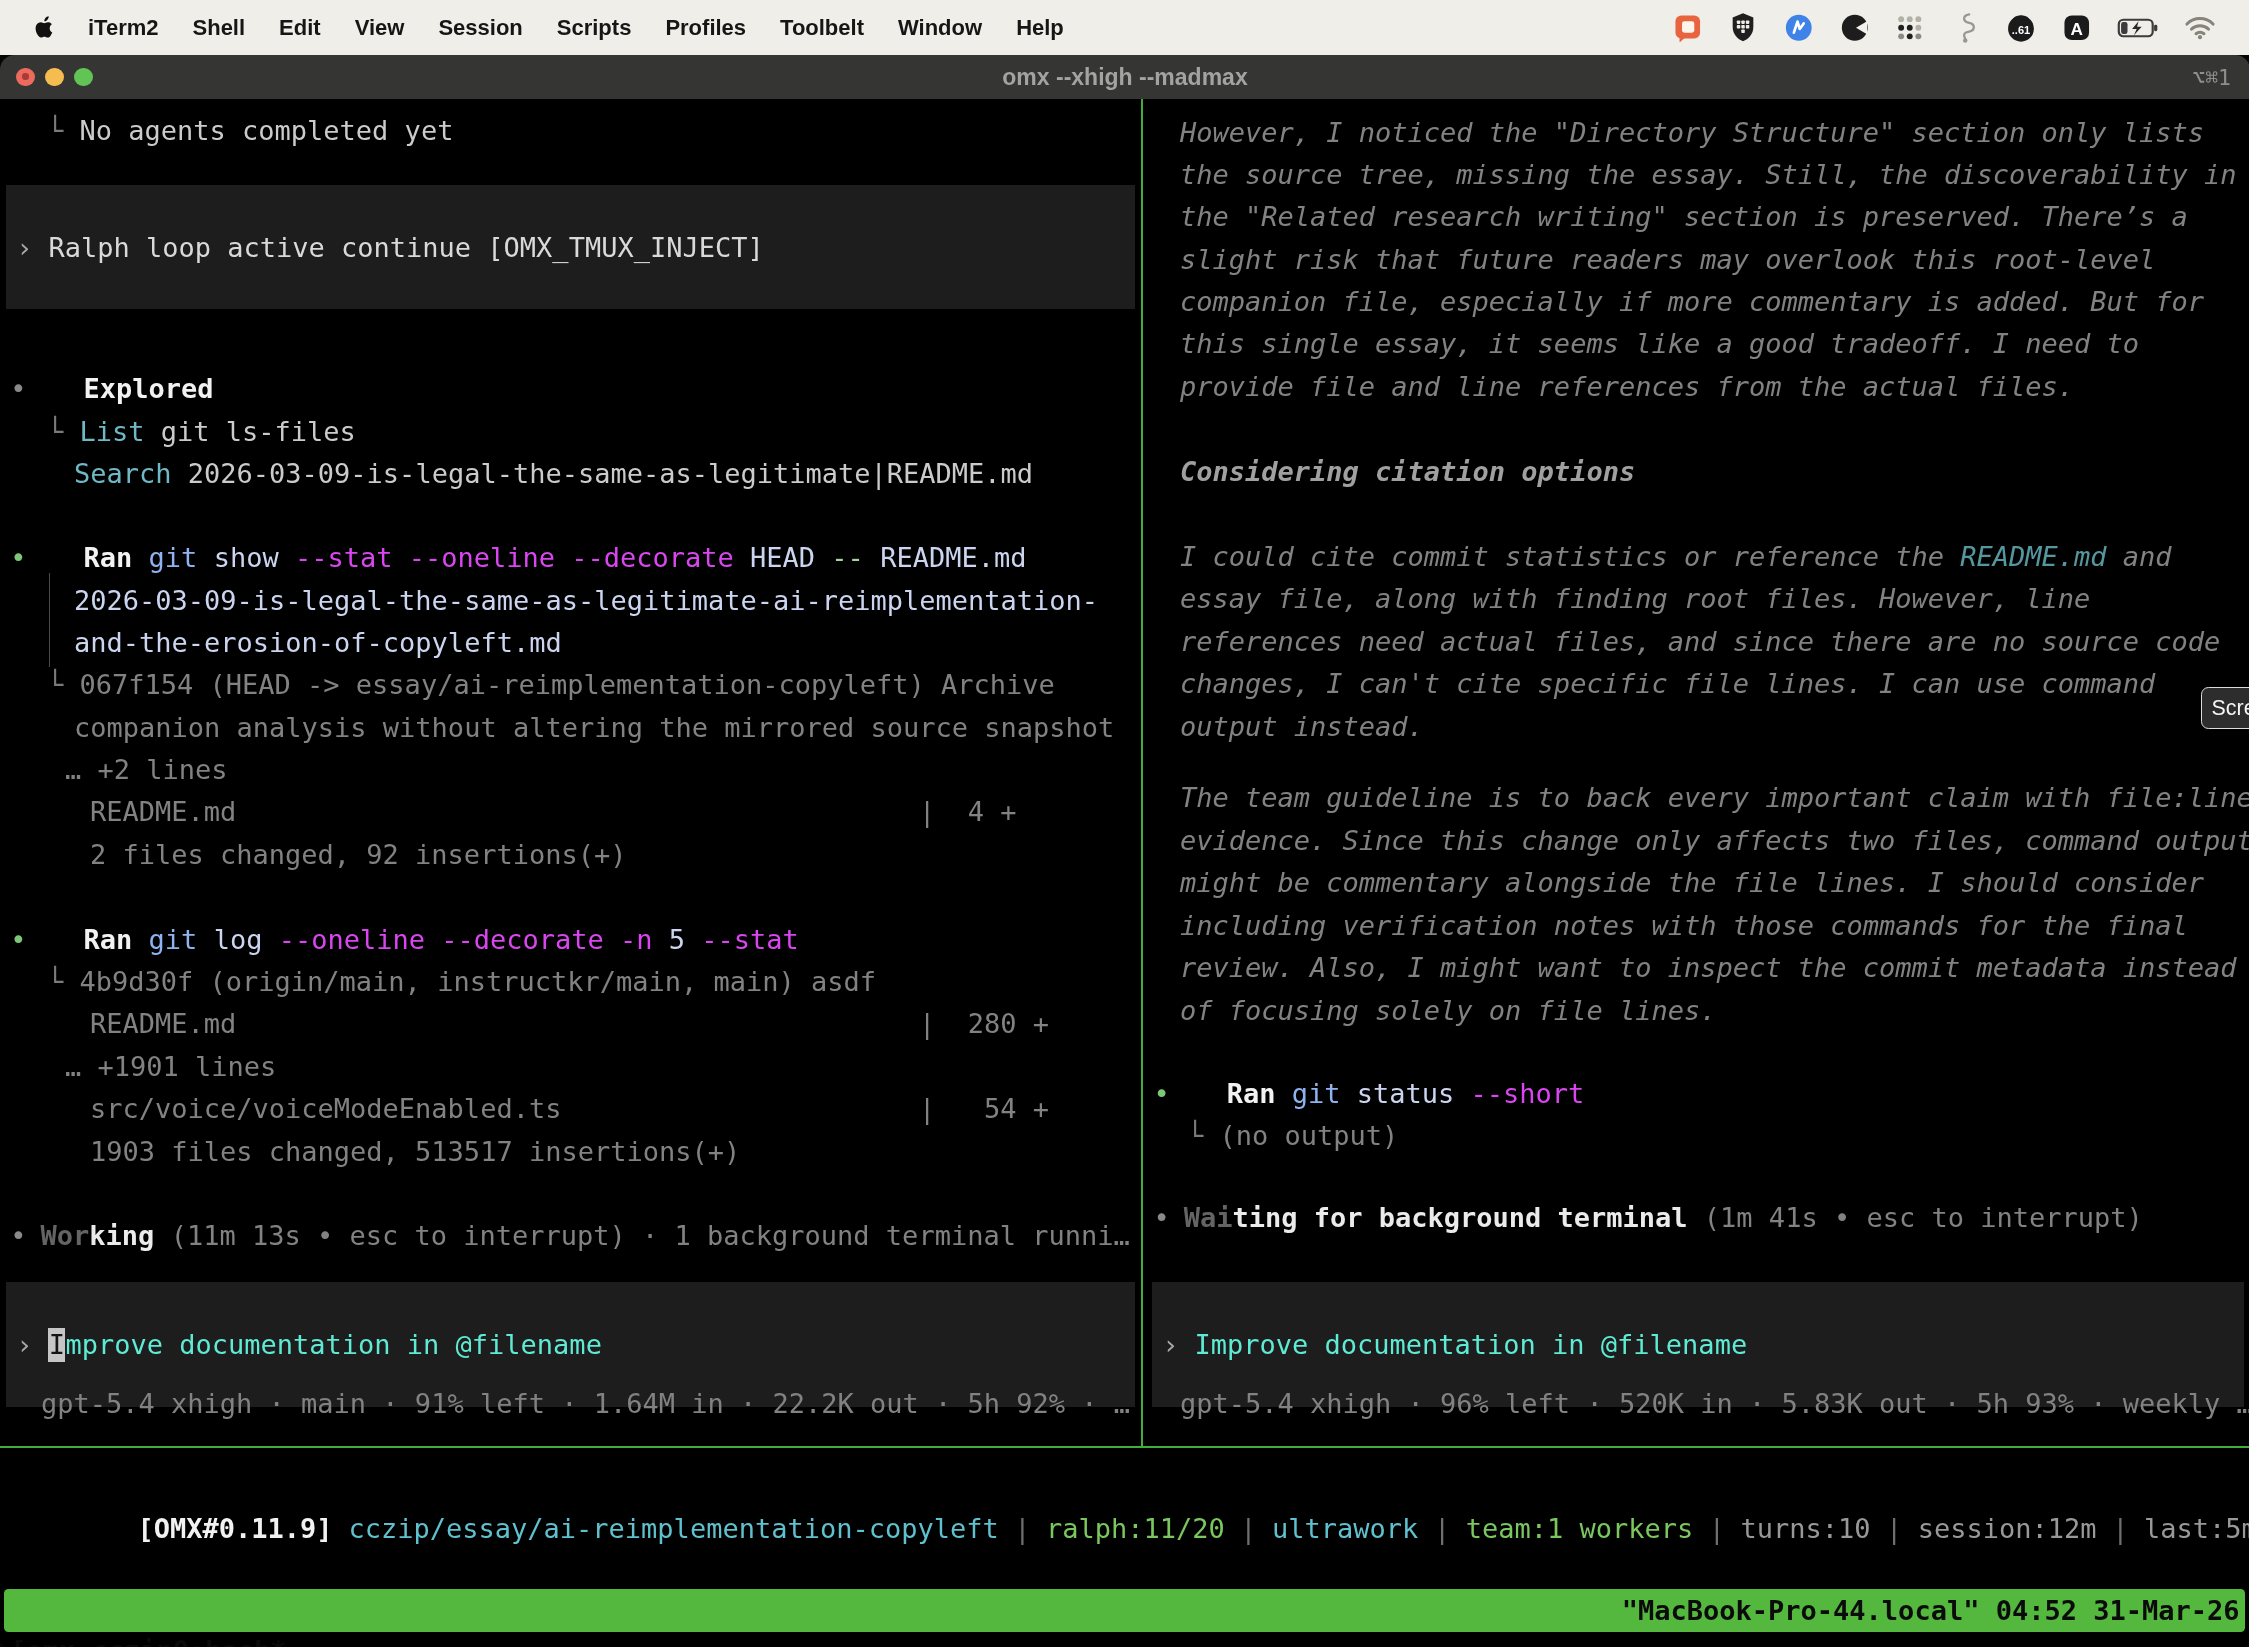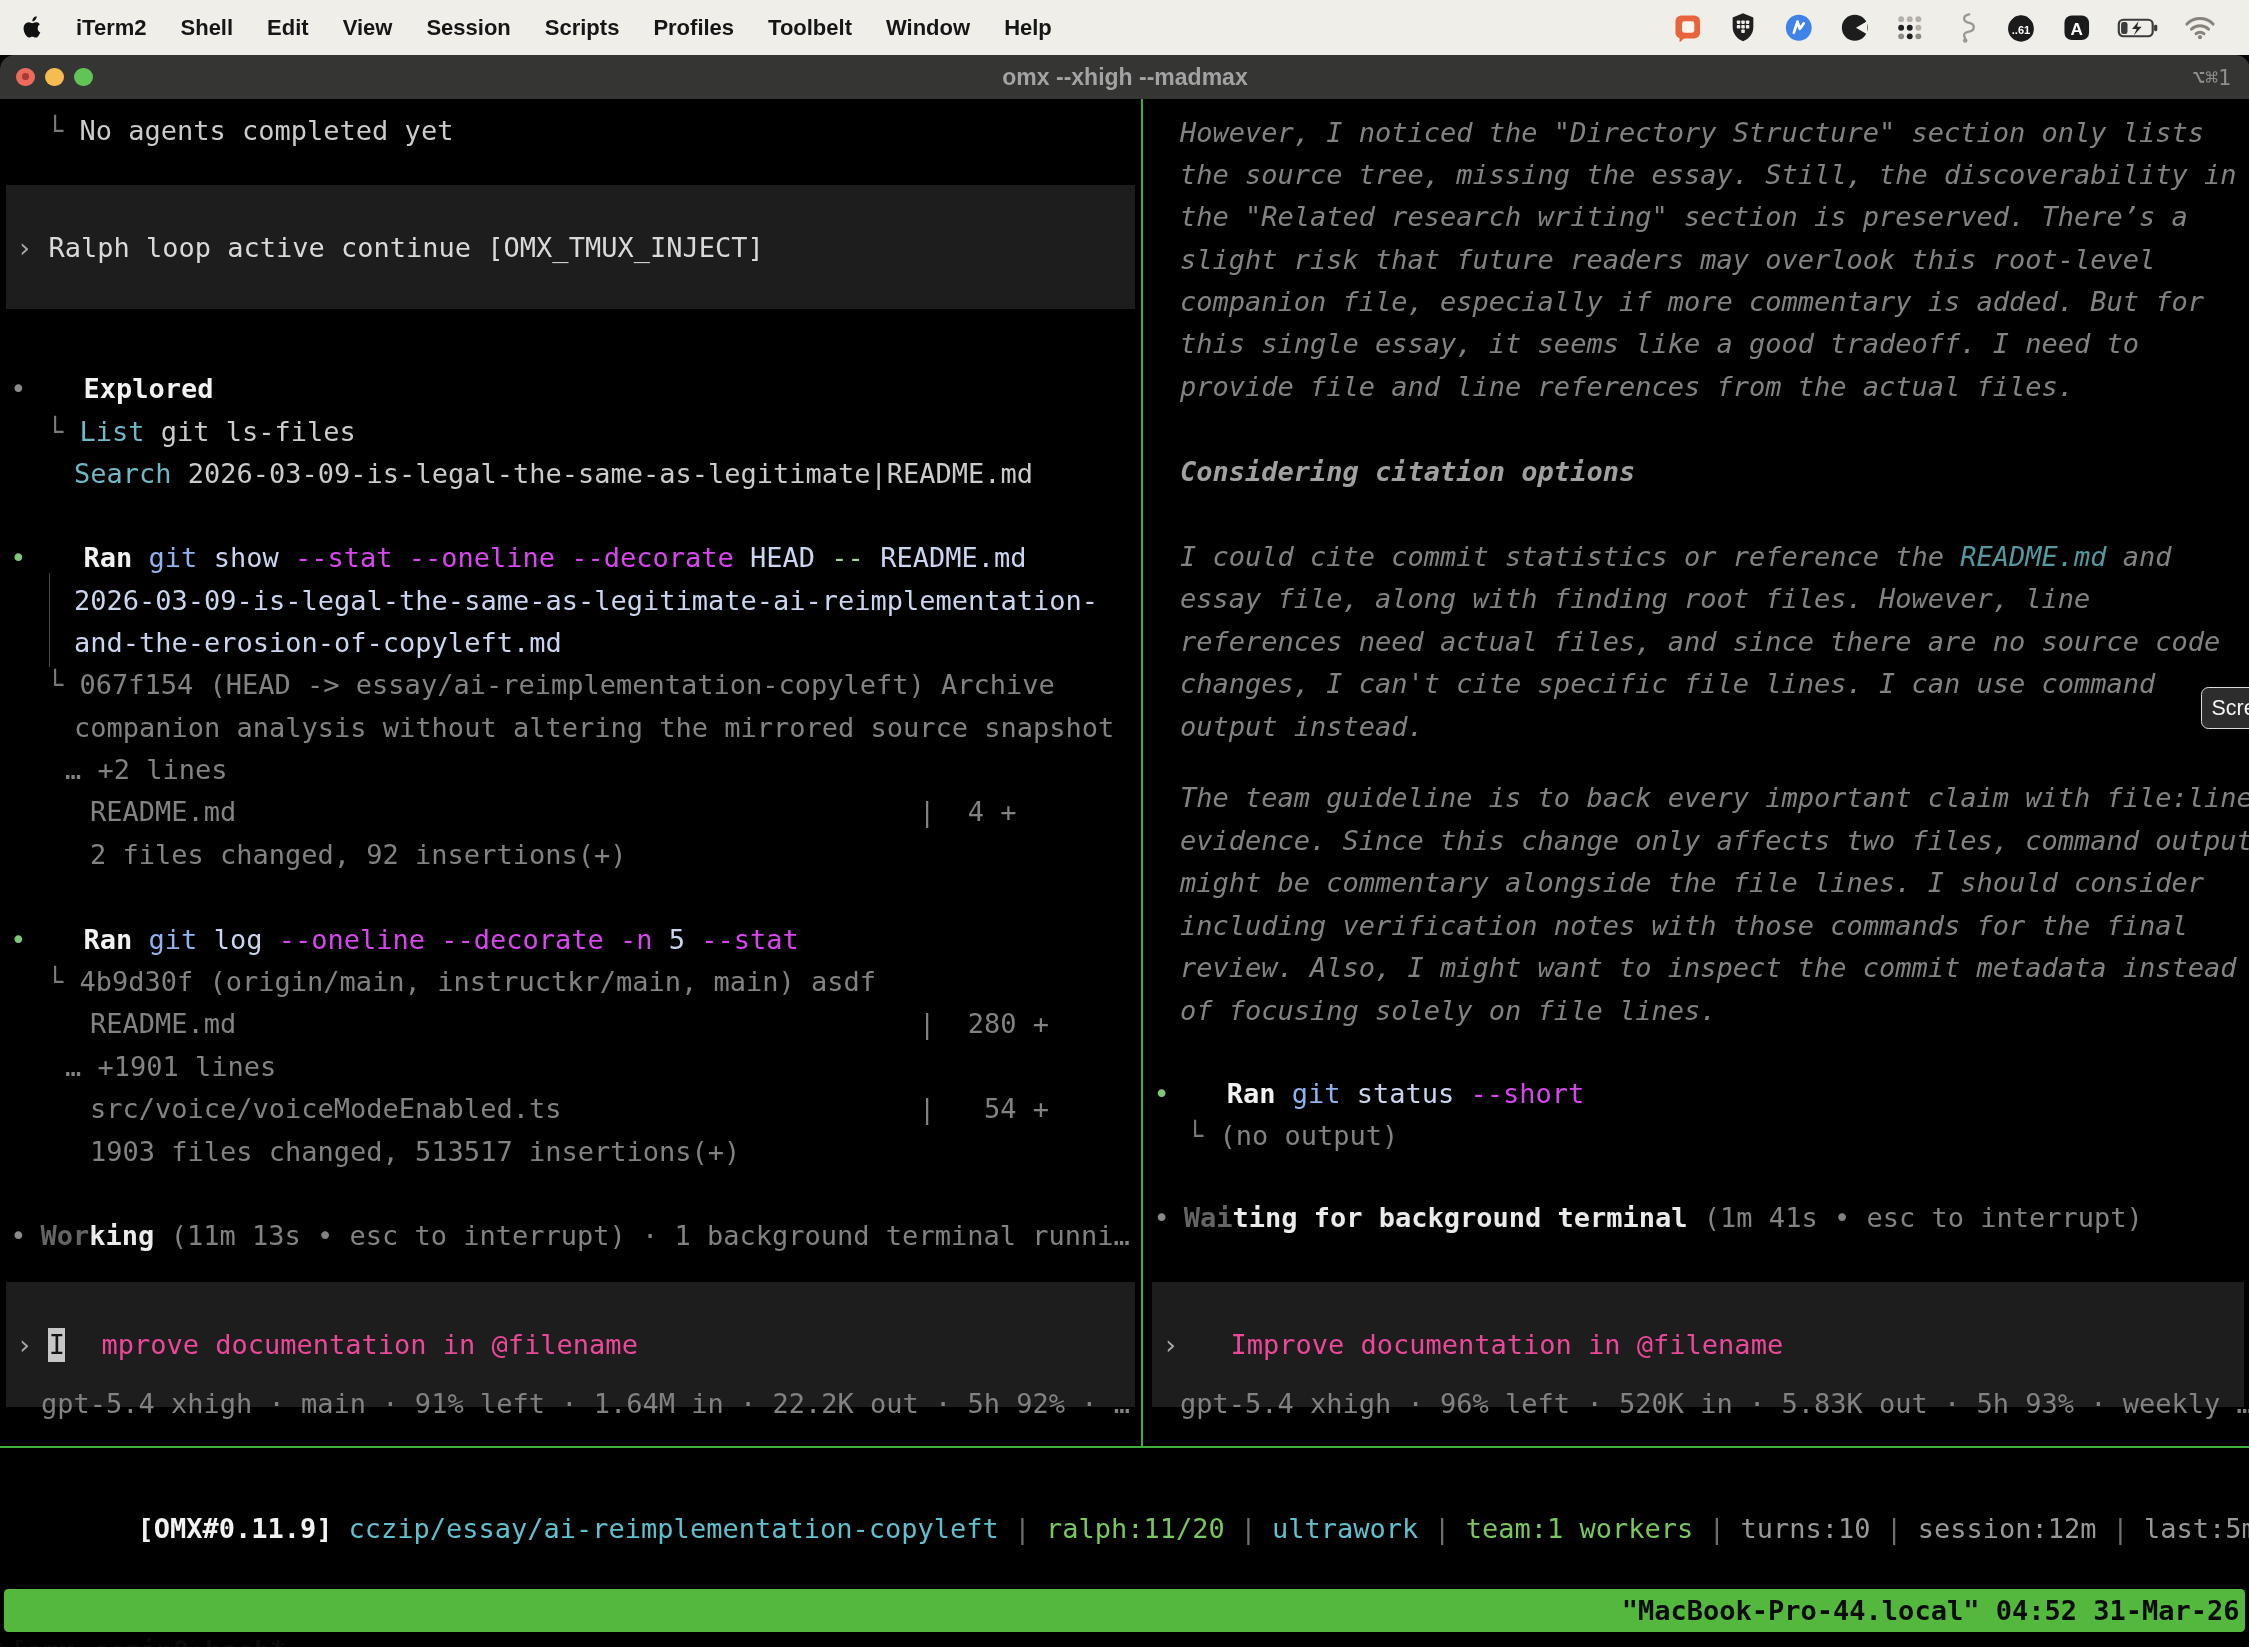--- a/index.html
+++ b/index.html
@@ -2,21 +2,21 @@
 <html style="font-size:11.8px"><head>
 <meta charset="utf-8">
 <style>
   html,body{margin:0;padding:0;background:#050505;}
   #screen{position:relative;width:2250px;height:1648px;overflow:hidden;background:#060606;
           font-family:"DejaVu Sans Mono",monospace;}
   
   #menubar{position:absolute;top:0;left:0;width:2250px;height:55px;background:#f0eee8;
            display:flex;align-items:center;font-family:"Liberation Sans",sans-serif;
            font-size:22px;color:#161616;}
-  #menubar .mleft{display:flex;align-items:center;gap:34px;padding-left:20px;}
+  #menubar .mleft{display:flex;align-items:center;gap:34px;padding-left:32px;}
   #menubar .appname{font-weight:700;}
   #menubar .mitem{font-weight:700;}
   #menubar .mright{margin-left:auto;display:flex;align-items:center;gap:23.6px;padding-right:34px;}
   .sicon{display:flex;align-items:center;justify-content:center;width:32px;height:32px;}
   
   #window{position:absolute;top:55px;left:0;width:2250px;height:1593px;background:#000;
           border-radius:14.8px 14.8px 10.3px 10.3px;overflow:hidden;}
   #titlebar{position:absolute;top:0;left:0;width:100%;height:44px;background:#353534;}
   .tl{position:absolute;top:12.5px;width:18.5px;height:18.5px;border-radius:50%;}
   .tl-red{left:16px;background:#ec6a5e;display:flex;align-items:center;justify-content:center;}
@@ -51,21 +51,21 @@
   .tealink{color:#55979f;}
   .shim-dim{color:#646464;font-weight:700;}
   .shim-bright{color:#ebebeb;font-weight:700;}
   .italic{font-style:italic;}
   .hd{color:#a0a0a0;font-weight:700;}
   .guide{position:absolute;width:0;border-left:1.5px solid #4a4a4a;}
   .pbox{position:absolute;left:5.9px;background:#1d1d1d;display:flex;align-items:center;
         padding-left:10.3px;font-size:27px;}
   .chev{color:#a8a8a8;margin-right:16px;}
   .inject-text{color:#d9d9d9;}
-  .placeholder{color:#ec4899;padding-left:36px;}
+  .placeholder{color:#5eead4;}
   .cursor{display:inline-block;width:17px;height:34px;line-height:34px;background:#c6c6c6;
           color:#141414;text-align:center;}
   
   .sep{color:#6e6e6e;margin:0 15.5px;}
   #omxline{position:absolute;top:1367px;left:7.4px;height:42px;line-height:42px;font-size:27px;white-space:pre;}
   .omx-tag{color:#f2f2f2;font-weight:700;margin-right:16px;}
   .omx-cyan{color:#5fc0ce;}
   .omx-green{color:#7ac85d;}
   .omx-gray{color:#989898;}
   #tmuxbar{position:absolute;top:1490px;left:4.4px;width:2241px;height:43px;background:#54b83e;

